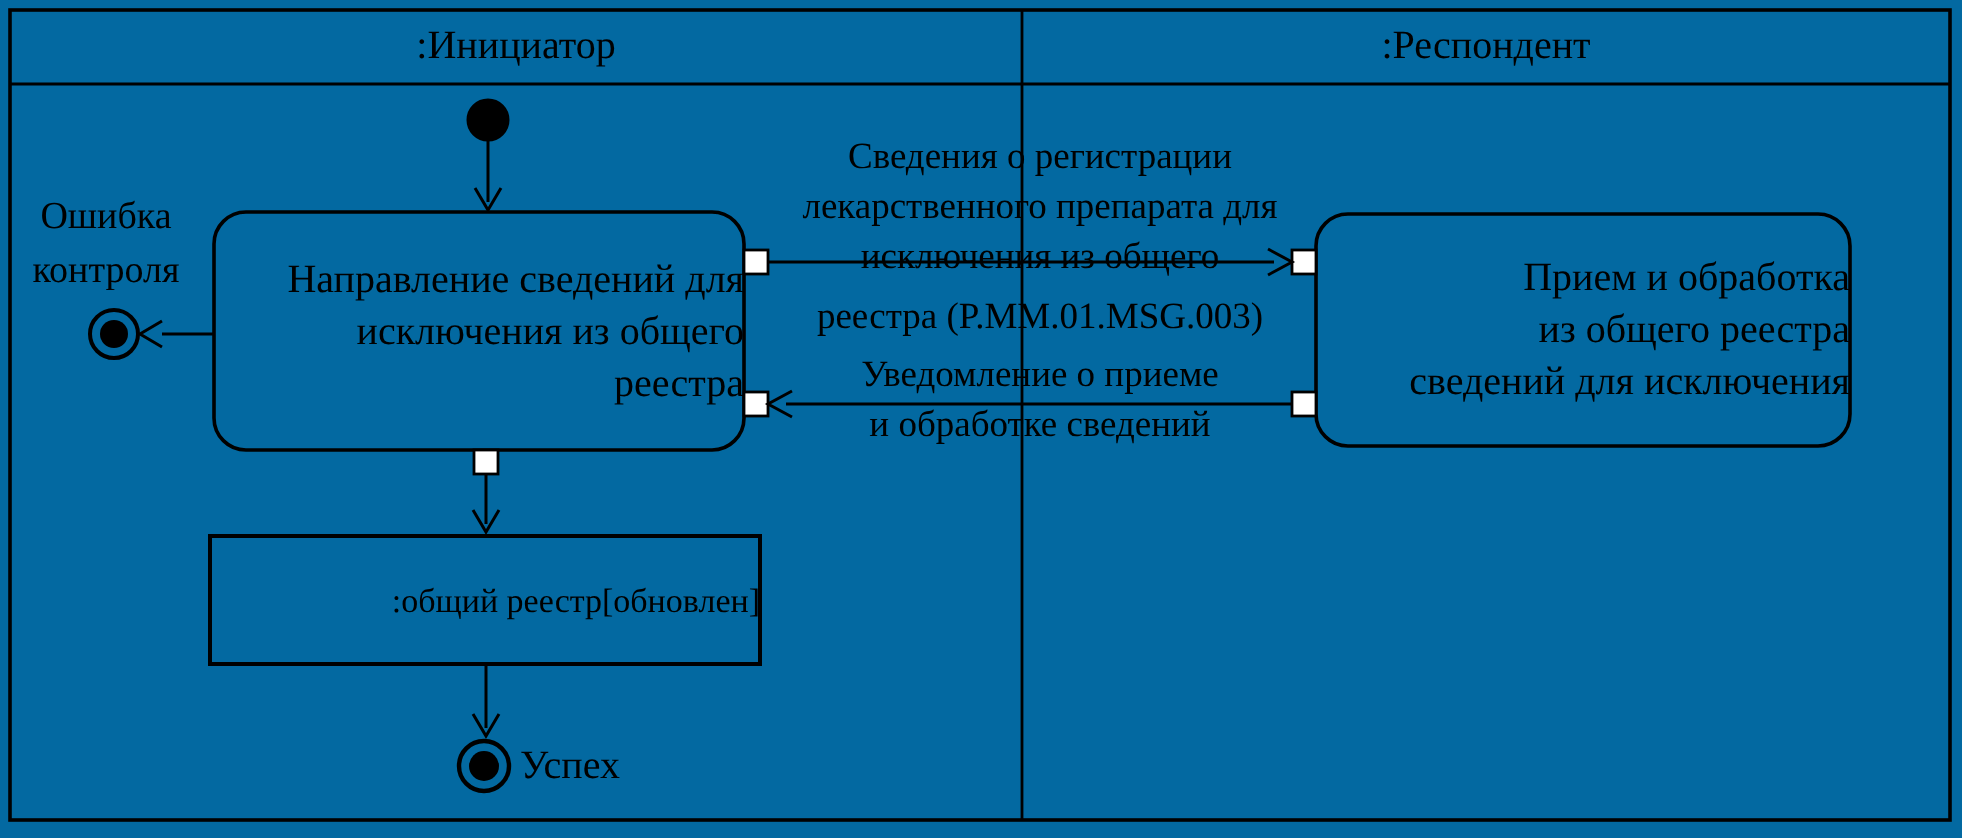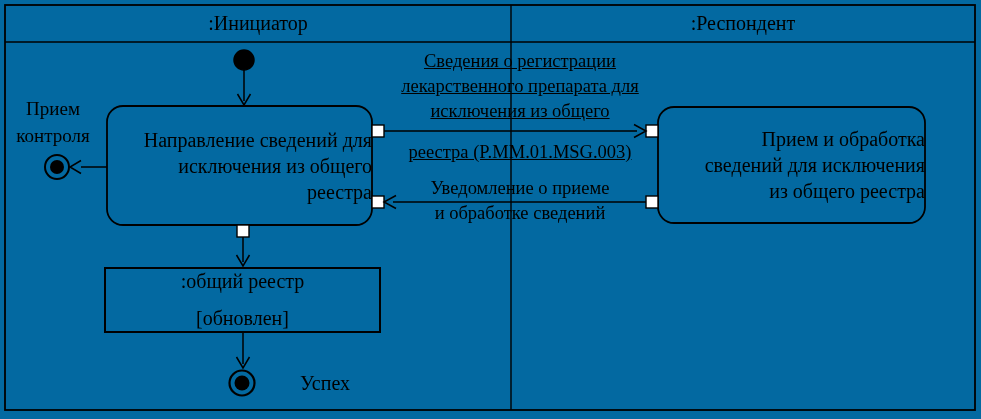--- a/index.html
+++ b/index.html
@@ -39,41 +39,41 @@
   .action-label {
     display: flex;
     flex-direction: column;
     align-items: flex-end;
     justify-content: center;
     font-size: 20px;
     line-height: 26px;
   }
   .object-label {
     display: flex;
-    flex-direction: column;
+    flex-direction: row;
     align-items: center;
-    justify-content: space-between;
-    font-size: 20px;
+    justify-content: flex-end;
+    font-size: 17px;
     line-height: 27px;
   }
   .msg-label {
     font-size: 18.5px;
     line-height: 25px;
   }
   .edge-label {
     font-size: 19px;
     line-height: 27px;
   }
   .final-label {
     font-size: 20px;
     line-height: 25px;
-    text-align: right;
+    text-align: left;
   }
   .msg1-l4 {
-    margin-top: 16px;
+    margin-top: 5px;
   }
 </style>
 </head>
 <body>
 
 <div class="stage">
 
   <svg class="gfx" viewBox="0 0 981 419" fill="none" stroke="#000000" stroke-width="1.5">
 
     <rect x="5" y="5" width="970" height="405" stroke-width="1.8"></rect>
@@ -124,30 +124,30 @@
   </div>
 
   <div class="txt action-label" style="left:107px; top:106px; width:265px; height:119px;">
     <span class="line">Направление сведений для</span>
     <span class="line">исключения из общего</span>
     <span class="line">реестра</span>
   </div>
 
   <div class="txt action-label" style="left:658px; top:107px; width:267px; height:116px;border-radius:14px;">
     <span class="line">Прием и обработка</span>
+    <span class="line">из общего реестра</span>
     <span class="line">сведений для исключения</span>
-    <span class="line">из общего реестра</span>
   </div>
 
   <div class="txt edge-label" style="left:2px; top:95px; width:102px;">
-    <span class="line">Прием</span>
+    <span class="line">Ошибка</span>
     <span class="line">контроля</span>
   </div>
 
-  <div class="txt msg-label" style="left:370px; top:49px; width:300px;text-decoration:underline;">
+  <div class="txt msg-label" style="left:370px; top:67px; width:300px;">
     <span class="line">Сведения о регистрации</span>
     <span class="line">лекарственного препарата для</span>
     <span class="line">исключения из общего</span>
     <span class="line msg1-l4">реестра (P.MM.01.MSG.003)</span>
   </div>
 
   <div class="txt msg-label" style="left:385px; top:176px; width:270px;">
     <span class="line">Уведомление о приеме</span>
     <span class="line">и обработке сведений</span>
   </div>

